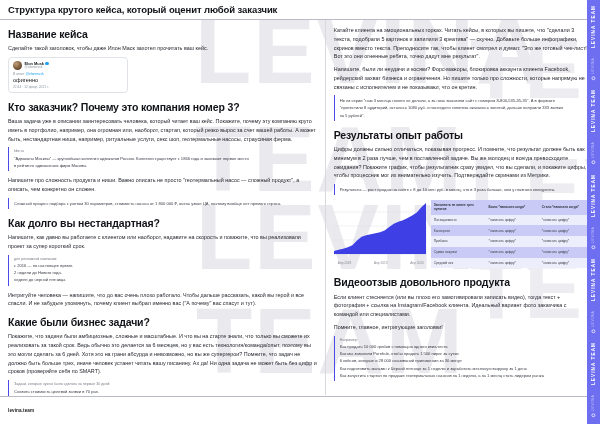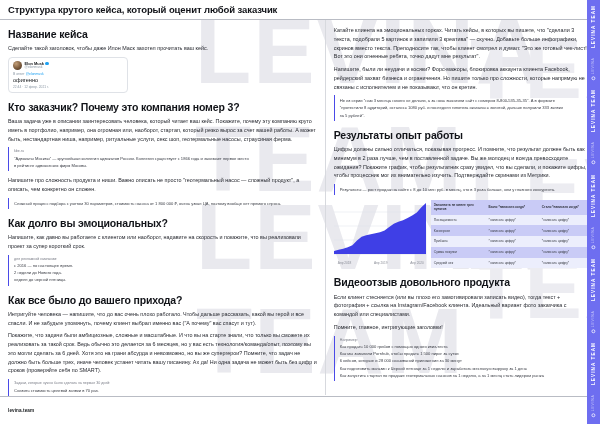--- a/index.html
+++ b/index.html
@@ -198,32 +198,32 @@
       <div class="quote">
         <div class="q-src">kbe.ru</div>
         <div class="q-line">"Адвокаты Москвы" — крупнейшая коллегия адвокатов России. Коллегия существует с 1866 года и занимает первое место</div>
         <div class="q-line">в рейтинге адвокатских фирм Москвы.</div>
       </div>
       <p class="body">Напишите про сложность продукта и ниши. Важно описать не просто "геотермальный насос — сложный продукт", а описать, чем конкретно он сложен.</p>
       <div class="quote">
         <div class="q-line">Сложный процесс подбора с учетом 30 параметров, стоимость насоса от 1 800 000 ₽, очень узкая ЦА, поэтому вообще нет прямого спроса.</div>
       </div>
 
-      <h2 class="sec">Как долго вы эмоциональных?</h2>
+      <h2 class="sec">Как долго вы нестандартная?</h2>
       <p class="body">Напишите, как давно вы работаете с клиентом или наоборот, надавите на скорость и покажите, что вы реализовали проект за супер короткий срок.</p>
       <div class="quote">
         <div class="q-src">для рекламной кампании:</div>
         <div class="q-line">с 2016 — по настоящее время.</div>
         <div class="q-line">2 недели до Нового года.</div>
         <div class="q-line">неделя до черной пятницы.</div>
       </div>
 
-      <h2 class="sec">Как все было до вашего прихода?</h2>
       <p class="body">Интригуйте человека — напишите, что до вас очень плохо работало. Чтобы дальше рассказать, какой вы герой и все спасли. И не забудьте упомянуть, почему клиент выбрал именно вас ("А почему" вас спасут и тут).</p>
 
+      <h2 class="sec">Какие были бизнес задачи?</h2>
       <p class="body">Покажите, что задачи были амбициозные, сложные и масштабные. И что вы на старте знали, что только вы сможете их реализовать за такой срок. Ведь обычно это делается за 6 месяцев, но у вас есть технология/команда/опыт, поэтому вы это могли сделать за 6 дней. Хотя это на грани абсурда и невозможно, но вы же супергерои? Помните, что задач не должно быть больше трех, иначе человек устанет читать вашу писанину. Ах да! Ни одна задача не может быть без цифр и сроков (проверяйте себя по SMART).</p>
       <div class="quote">
         <div class="q-src">Задачи, которые нужно было сделать за первые 30 дней:</div>
         <div class="q-line">Снизить стоимость целевой заявки в 70 раз.</div>
         <div class="q-line">Увеличить количество заявок в 50 раз.</div>
 
       </div>
     </div>
 
     <div class="col col-right">

